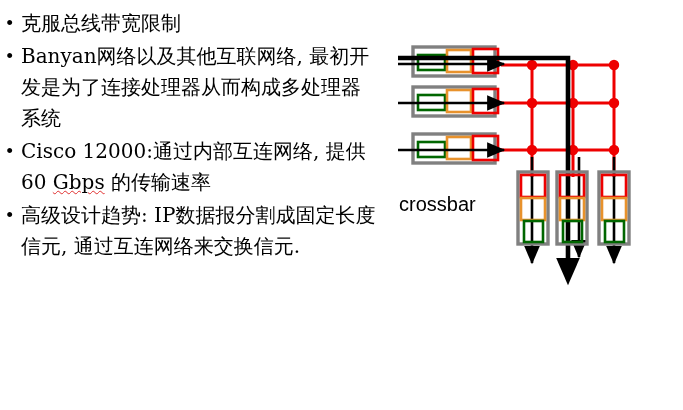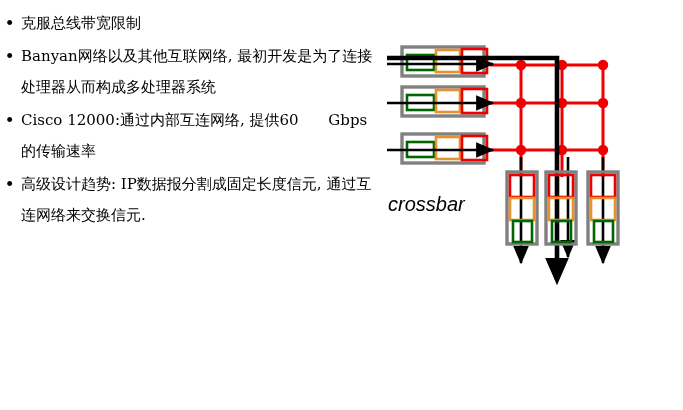--- a/index.html
+++ b/index.html
@@ -37,42 +37,41 @@
     flex: 0 0 auto;
     width: 15px;
     font-size: 21px;
     line-height: 31px;
     color: #000;
     text-align: left;
     font-family: "Liberation Serif", serif;
   }
   .bullet-text {
     flex: 1 1 auto;
-    font-size: 15px;
+    font-size: 20px;
     line-height: 31px;
     color: #000000;
     font-family: "DejaVu Serif", "Liberation Serif", serif;
     letter-spacing: 0px;
     text-align: left;
   }
   .misspell {
+    text-decoration: underline;
     text-decoration-style: wavy;
     text-decoration-color: #e03030;
     text-decoration-thickness: 1px;
-    margin-left: 25px;
   }
 
   
   #diagram {
     position: absolute;
-    left: 380px;
+    left: 391px;
     top: 25px;
     width: 285px;
     height: 285px;
-    font-style: italic;
   }
   #diagram svg { display: block; }
 
   
   .watermark {
     position: absolute;
     right: 8px;
     bottom: 10px;
     font-family: "Liberation Sans", sans-serif;
     font-size: 13px;

